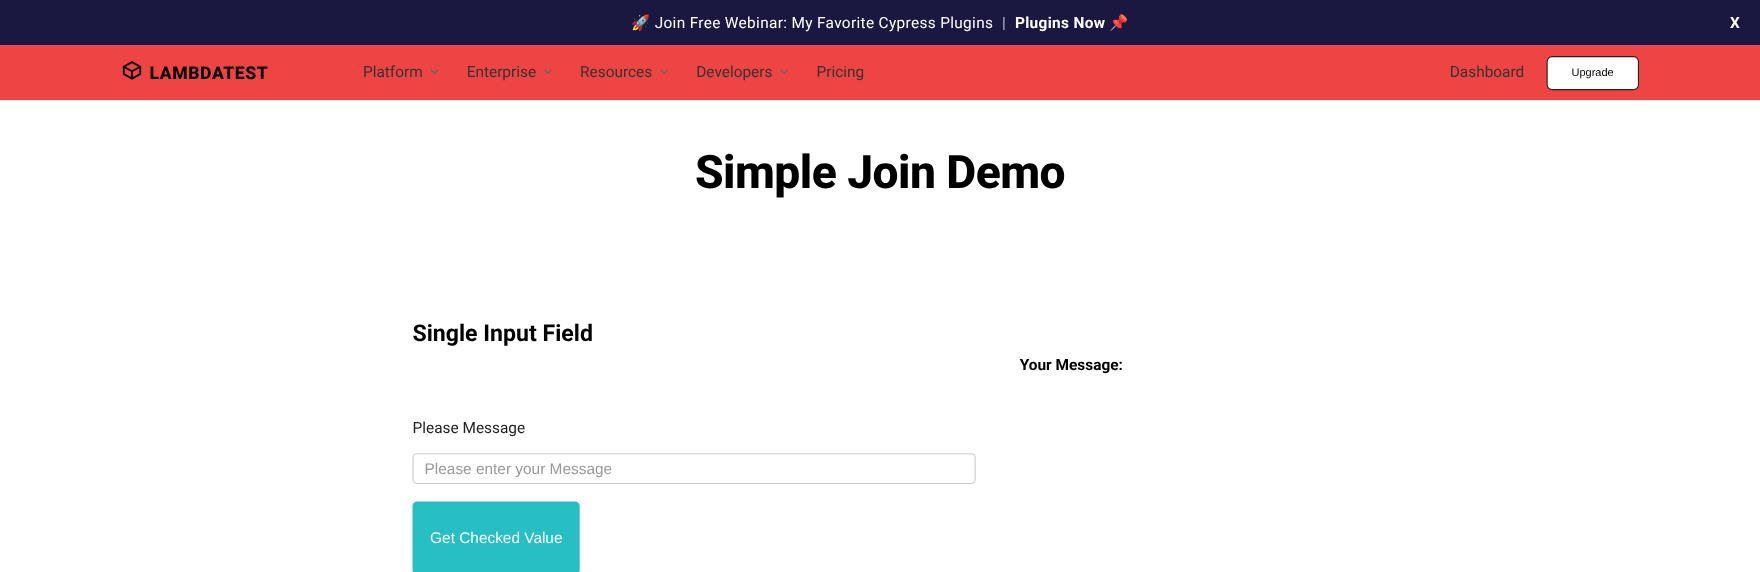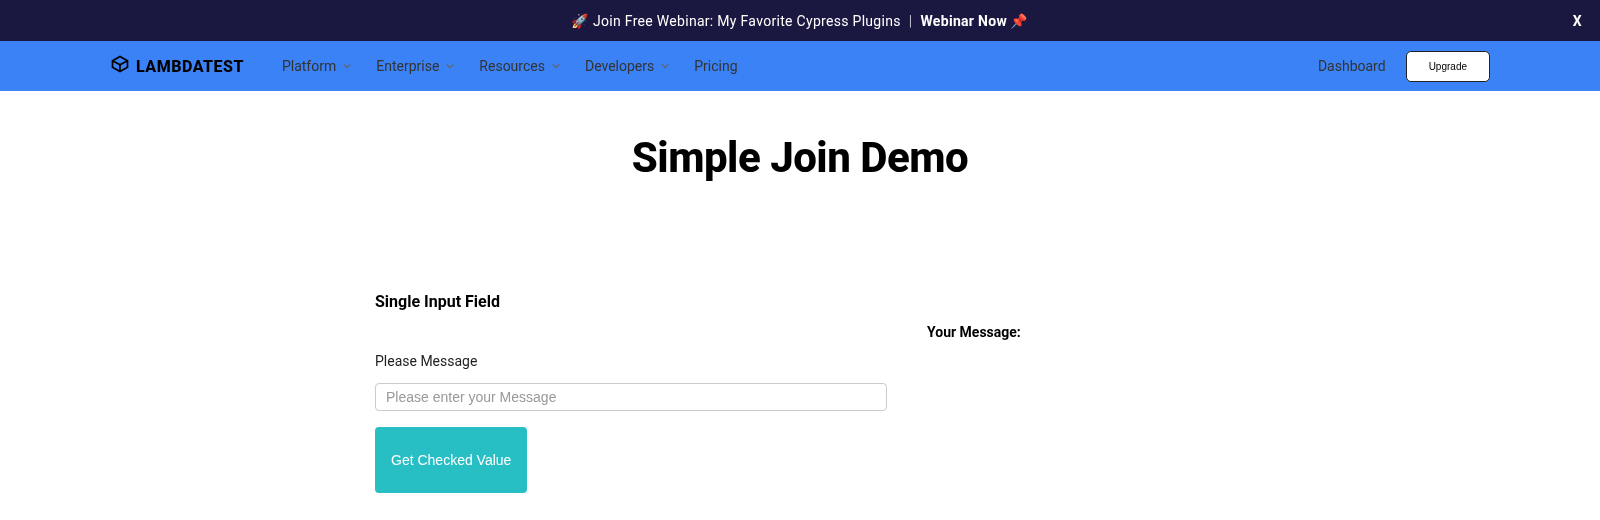--- a/index.html
+++ b/index.html
@@ -41,21 +41,22 @@
       transform: translateY(-50%);
       font-weight: 700;
       font-size: 14px;
       cursor: pointer;
     }
     .header {
       display: flex;
       align-items: center;
       height: 50px;
       padding: 0 110px;
-      background: #3b82f6;
+      background: #ef4444;
+      gap: 48px;
     }
     .logo {
       display: flex;
       align-items: center;
       gap: 6px;
       font-weight: 800;
       font-size: 16px;
       letter-spacing: 0.5px;
       color: #000;
       margin-right: 38px;
@@ -124,24 +125,24 @@
       display: flex;
       padding: 0 110px;
       margin-top: 110px;
       gap: 40px;
     }
     .col-left {
       margin-left: 265px;
       width: 512px;
     }
     .section-heading {
-      font-size: 16px;
-      font-weight: 700;
-      color: #000;
-      margin-bottom: 42px;
+      font-size: 21px;
+      font-weight: 700;
+      color: #000;
+      margin-bottom: 66px;
     }
     .field-label {
       font-size: 14px;
       color: #222;
       margin-bottom: 14px;
       display: block;
     }
     .text-input {
       width: 100%;
       height: 28px;
@@ -175,21 +176,21 @@
     }
   </style>
 </head>
 <body>
 
 <div class="banner">
   <span>🚀</span>
   <span>&nbsp;</span>
   <span class="banner-text">Join Free Webinar: My Favorite Cypress Plugins</span>
   <span class="banner-divider">|</span>
-  <span class="banner-register">Webinar Now</span>
+  <span class="banner-register">Plugins Now</span>
   <span>&nbsp;</span>
   <span>📌</span>
   <span class="banner-close">X</span>
 </div>
 
 <div class="header">
   <div class="logo">
     <span>
       <svg viewBox="0 0 24 24" fill="none" stroke="#000" stroke-width="2">
         <path d="M3 8 L12 3 L21 8 L21 16 L12 21 L3 16 Z"></path>

